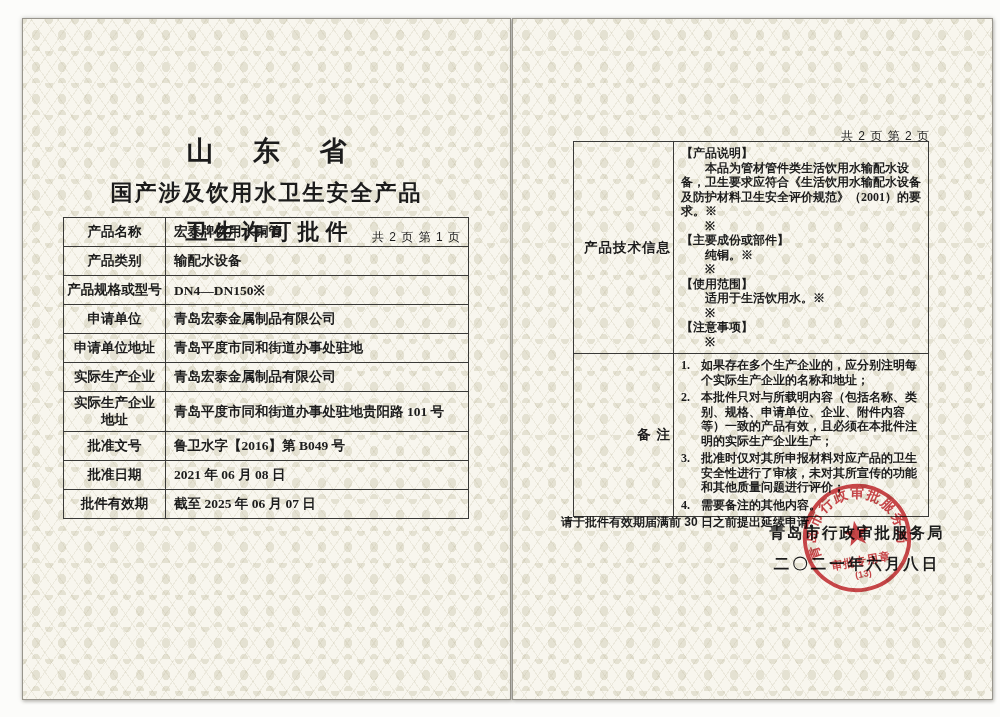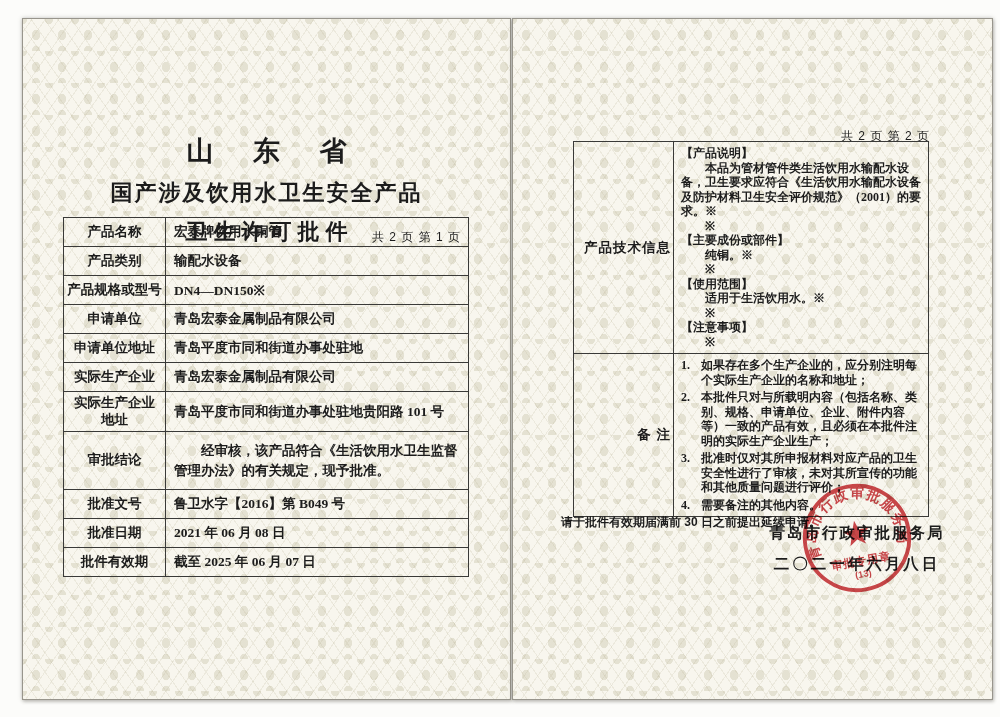--- a/index.html
+++ b/index.html
@@ -117,24 +117,20 @@
     </tr>
     <tr>
       <td class="lbl">实际生产企业</td>
       <td class="val">青岛宏泰金属制品有限公司</td>
     </tr>
     <tr class="r-addr">
       <td class="lbl">实际生产企业
 地址</td>
       <td class="val">青岛平度市同和街道办事处驻地贵阳路 101 号</td>
     </tr>
-    <tr class="r-concl">
-      <td class="lbl">审批结论</td>
-      <td class="val">经审核，该产品符合《生活饮用水卫生监督管理办法》的有关规定，现予批准。</td>
-    </tr>
     <tr>
       <td class="lbl">批准文号</td>
       <td class="val">鲁卫水字【2016】第 B049 号</td>
     </tr>
     <tr>
       <td class="lbl">批准日期</td>
       <td class="val">2021 年 06 月 08 日</td>
     </tr>
     <tr>
       <td class="lbl">批件有效期</td>

